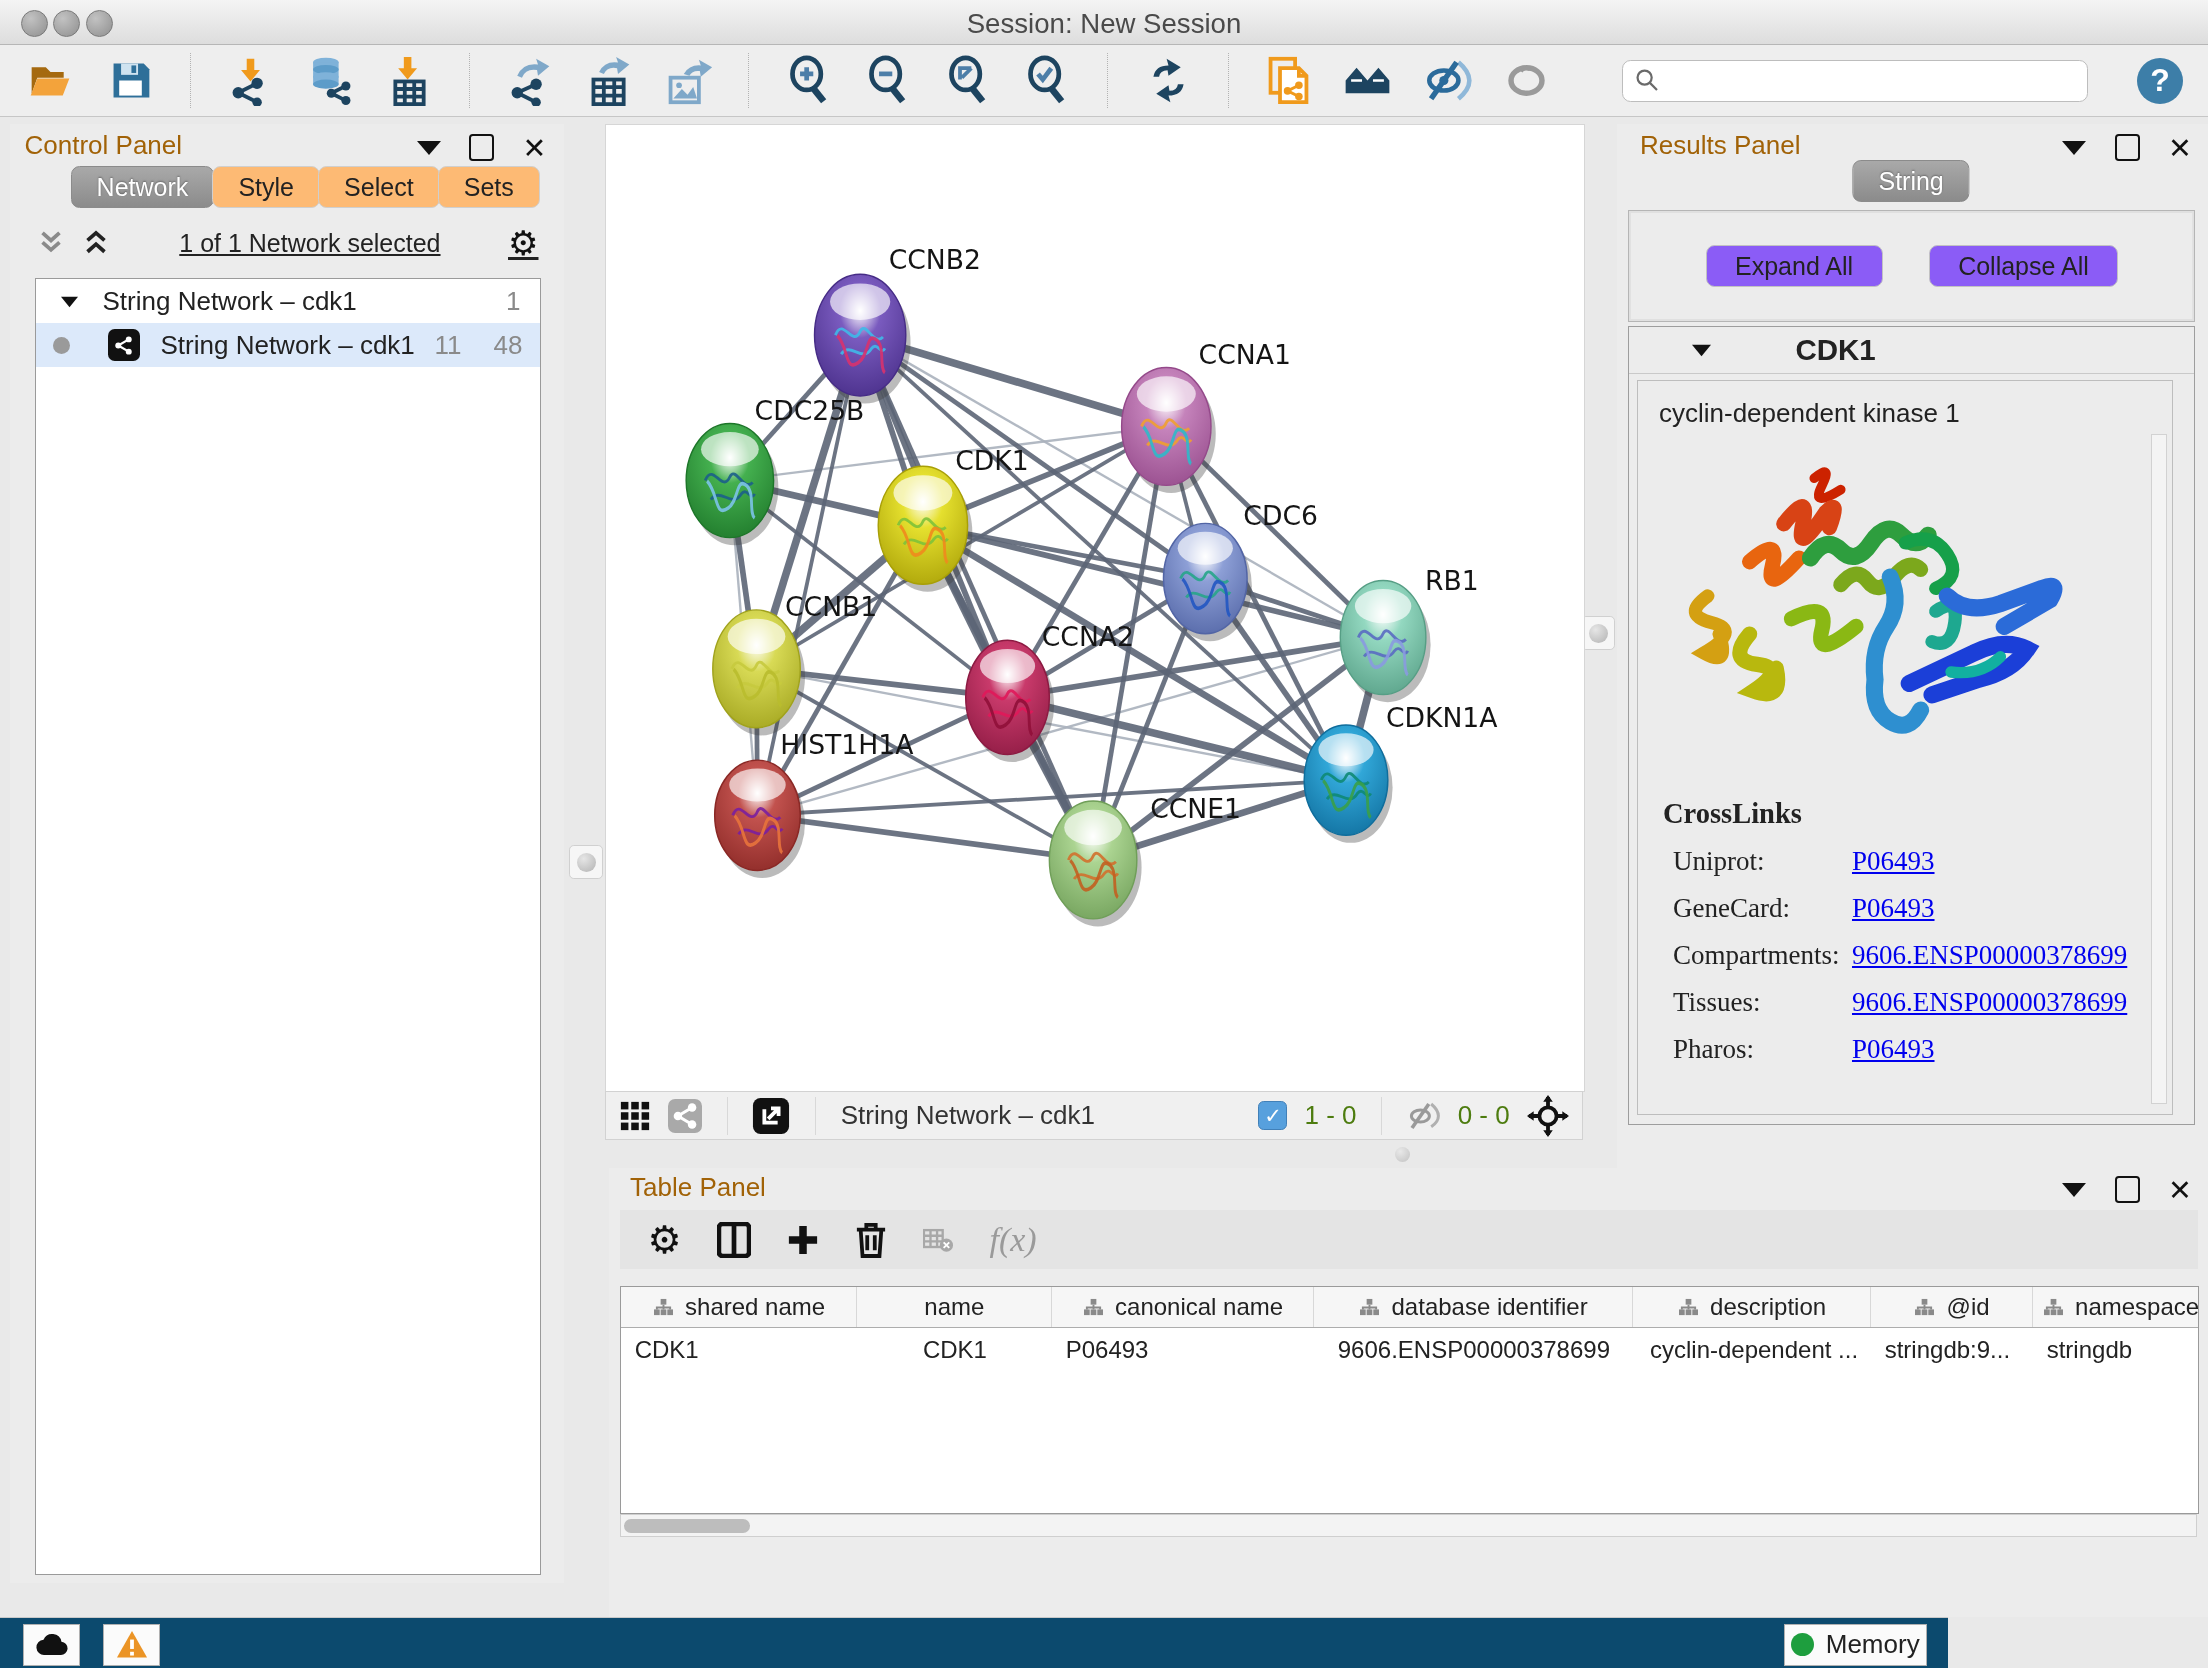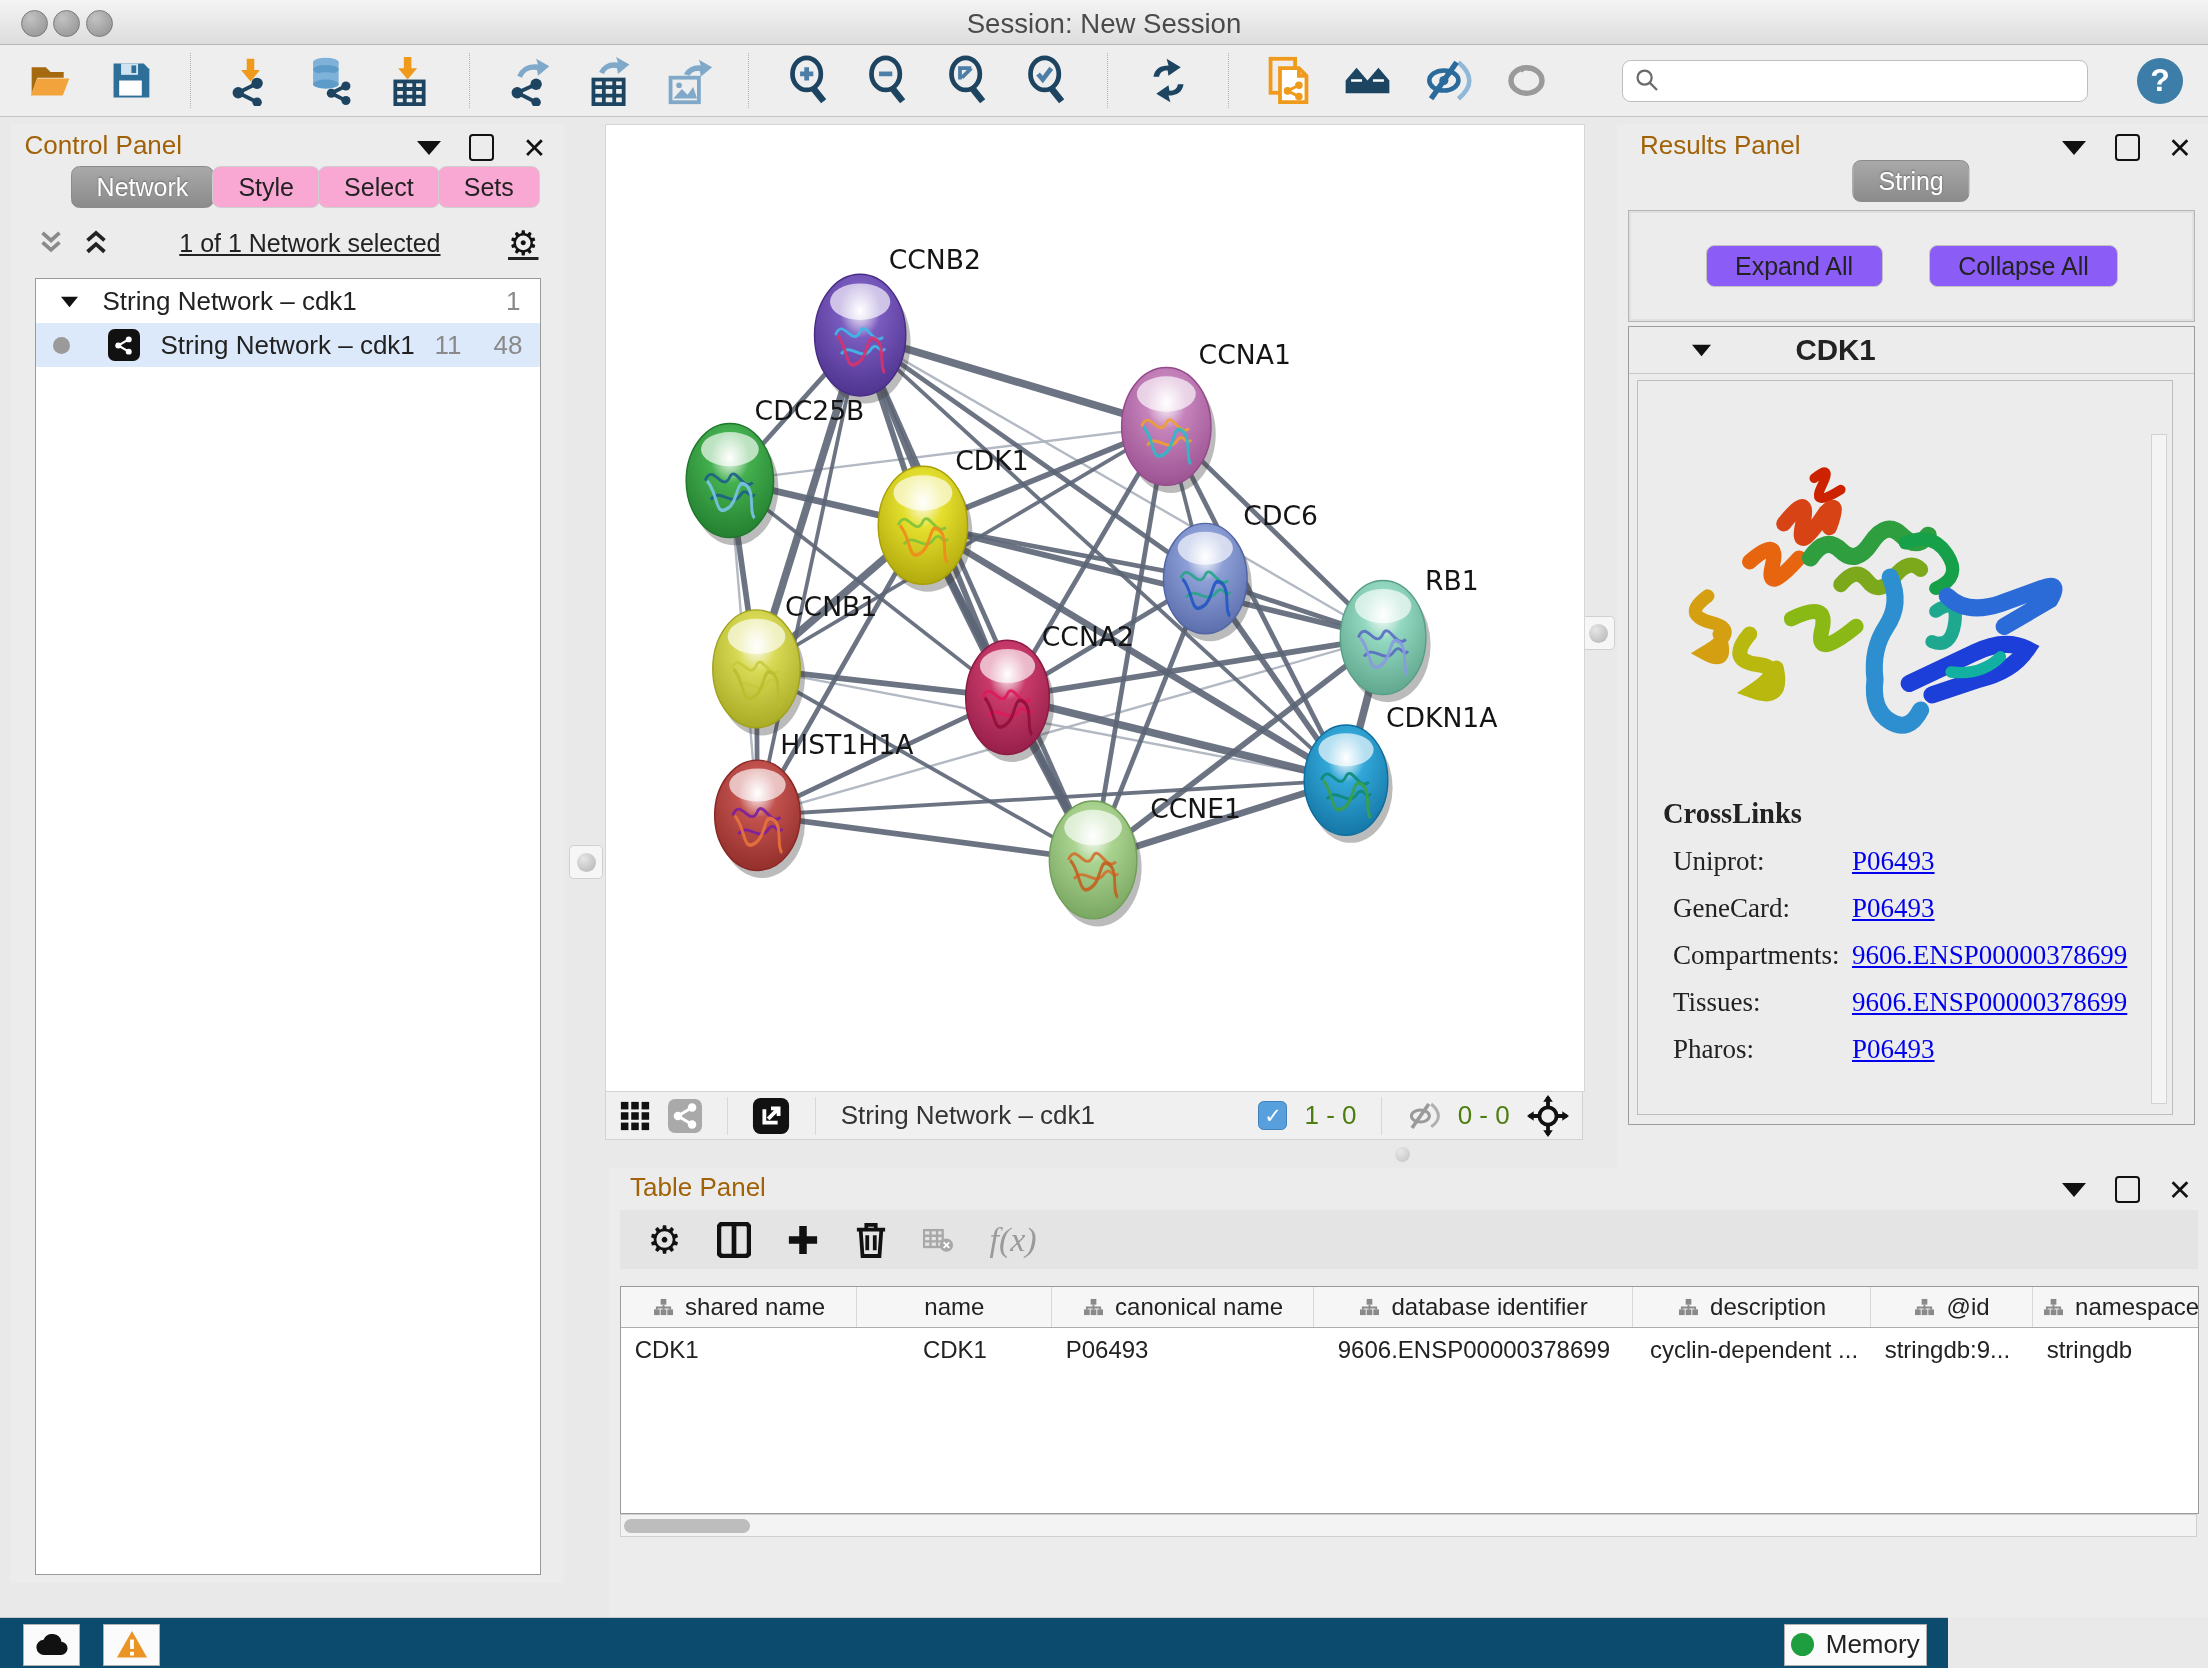--- a/index.html
+++ b/index.html
@@ -22,21 +22,21 @@
   #helpbtn{width:46px;height:46px;border-radius:50%;background:#3d7ea8;color:#fff;font-size:32px;
     font-weight:bold;display:flex;align-items:center;justify-content:center;margin-left:21px;}
   
   .panel-title{font-size:26px;color:#a16207;}
   .win-icons{position:absolute;display:flex;align-items:center;gap:28.5px;}
   .caret-down{width:0;height:0;border-left:12.4px solid transparent;border-right:12.4px solid transparent;
     border-top:14.3px solid #111;}
   .float-box{width:21px;height:23px;border:2.9px solid #111;border-radius:3.8px;}
   .close-x{font-size:28.5px;font-weight:bold;color:#111;line-height:1;}
   .seg-tab{height:40px;padding:0 25px;display:flex;align-items:center;justify-content:center;
-    background:#f9a8d4;border:1px solid #cfcfcf;font-size:25px;border-radius:8.6px;margin-left:-1.9px;}
+    background:#fdba74;border:1px solid #cfcfcf;font-size:25px;border-radius:8.6px;margin-left:-1.9px;}
   .seg-tab.selected{background:linear-gradient(#a9a9a9,#8b8b8b);color:#fff;border-color:#8b8b8b;
     text-shadow:0 -1px 1.9px rgba(0,0,0,.35);}
   
   #control-panel{position:absolute;left:9.5px;top:124px;width:554px;height:1459px;background:#ececec;}
   #cp-tabs{position:absolute;left:63px;top:42px;display:flex;}
   #cp-status{position:absolute;left:0px;top:97px;width:554px;height:44px;display:flex;align-items:center;text-decoration:underline;}
   #cp-listbox{position:absolute;left:25px;top:154px;width:504px;height:1295px;background:#fff;
     border:1.9px solid #9a9a9a;}
   .tree-row{position:relative;height:44px;display:flex;align-items:center;font-size:26px;}
   .tree-row .count{color:#8a8a8a;}
@@ -593,20 +593,21 @@
       <span class="rp-btn">Collapse All</span>
     </div>
     <div id="rp-entry">
       <div id="rp-entry-header">
         <svg width="23" height="19" viewBox="0 0 24 20" style="margin-left:61px">
             <path d="M2 4l10 12L22 4z" fill="#111"></path>
           </svg>
         <span id="rp-entry-name">CDK1</span>
       </div>
       <div id="rp-entry-body">
+        <div id="rp-desc">cyclin-dependent kinase 1</div>
         <svg id="rp-protein" width="418" height="342" viewBox="0 0 220 180">
           <g fill="none" stroke-linecap="round">
             <path d="M78 18q10-8 4 4t10 2" stroke="#cc2200" stroke-width="5"></path>
             <path d="M62 42q14-18 10 0t12-6q8-8 2 8" stroke="#d84315" stroke-width="8"></path>
             <path d="M44 62q16-14 12 2t14-4" stroke="#e8650f" stroke-width="8"></path>
             <path d="M22 80q-14 10 2 14t-4 16q14 8 8-10" stroke="#d4a012" stroke-width="7"></path>
             <path d="M44 100q-12 14 4 16t-2 14q16 6 12-12" stroke="#b8b80e" stroke-width="8"></path>
             <path d="M66 92q20-10 16 6t18-2" stroke="#8ab814" stroke-width="8"></path>
             <path d="M76 60q8-12 16-4t16-4 16-4 14 0" stroke="#2e9e3e" stroke-width="9"></path>
             <path d="M92 74q8-10 14-2t14-2 14-4" stroke="#7ca81c" stroke-width="8"></path>

